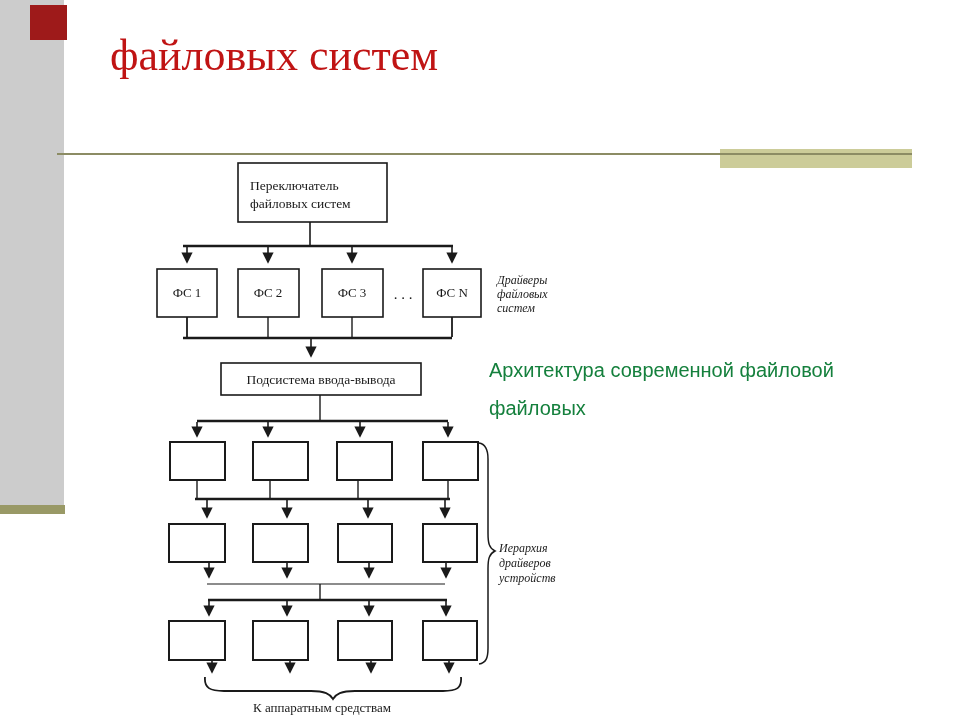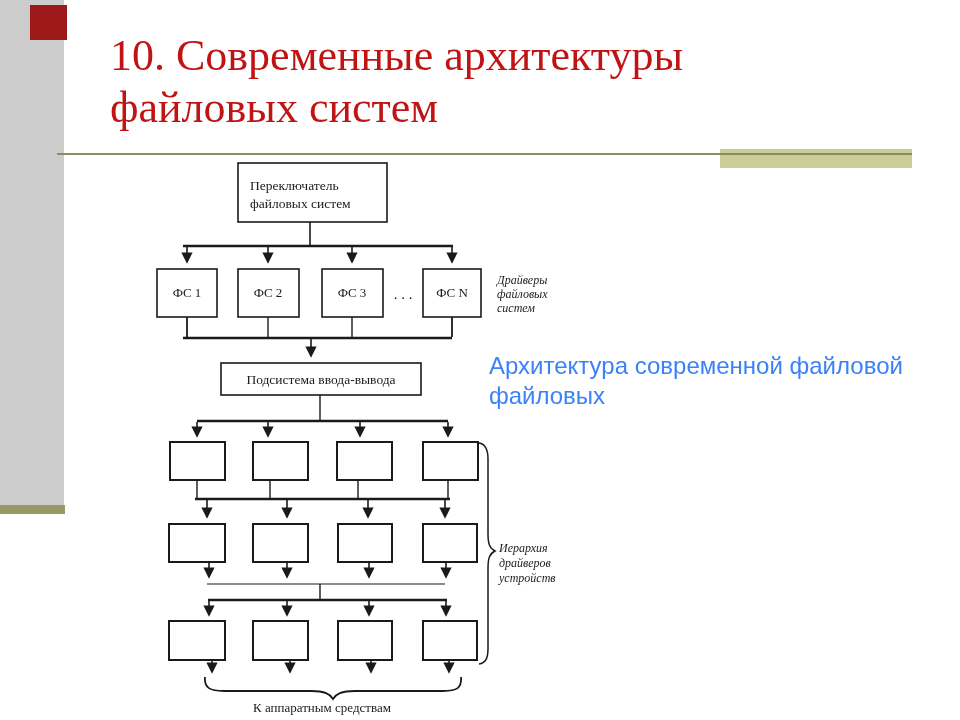--- a/index.html
+++ b/index.html
@@ -5,41 +5,40 @@
   html,body{margin:0;padding:0;background:#ffffff;}
   .slide{position:relative;width:960px;height:720px;background:#ffffff;overflow:hidden;
          font-family:"Liberation Serif",serif;}
   .sidebar{position:absolute;left:0;top:0;width:64px;height:505px;background:#cccccc;}
   .sidebar-footer{position:absolute;left:0;top:505px;width:65px;height:9px;background:#999966;}
   .corner-square{position:absolute;left:30px;top:5px;width:37px;height:35px;background:#9e1a1a;}
   .title{position:absolute;left:110px;top:30px;width:800px;
          color:#c01414;font-size:44px;line-height:52px;font-family:"Liberation Serif",serif;}
   .accent-khaki{position:absolute;left:720px;top:149px;width:192px;height:19px;background:#cccc99;z-index:1;}
   .rule{position:absolute;left:57px;top:153px;width:855px;height:2px;background:#8c8c64;z-index:2;}
-  .caption{position:absolute;left:489px;top:351px;width:440px;color:#3b82f6;
-           font-family:"Liberation Sans",sans-serif;font-size:24px;line-height:30px;}
+  .caption{position:absolute;left:489px;top:351px;width:440px;color:#15803d;
+           font-family:"Liberation Sans",sans-serif;font-size:20px;line-height:38px;}
   .diagram-svg{position:absolute;left:0;top:0;width:960px;height:720px;z-index:3;}
   svg text{font-family:"Liberation Serif",serif;fill:#1a1a1a;}
   .box{fill:#ffffff;stroke:#1a1a1a;}
   .lbl{font-size:13px;}
   .lbl-s{font-size:13.5px;}
   .lbl-i{font-size:12px;font-style:italic;fill:#222222;}
   .wire{stroke:#1a1a1a;fill:none;}
 </style>
 </head>
 <body>
 
 <div class="slide">
 
   <div class="sidebar"></div>
   <div class="sidebar-footer"></div>
   <div class="corner-square"></div>
 
   <div class="title">
-    <div>10. Современные архитектуры</div>
     <div>файловых систем</div>
   </div>
 
   <div class="accent-khaki"></div>
   <div class="rule"></div>
 
   <div class="caption">
     <div>Архитектура современной файловой</div>
     <div>файловых</div>
   </div>

